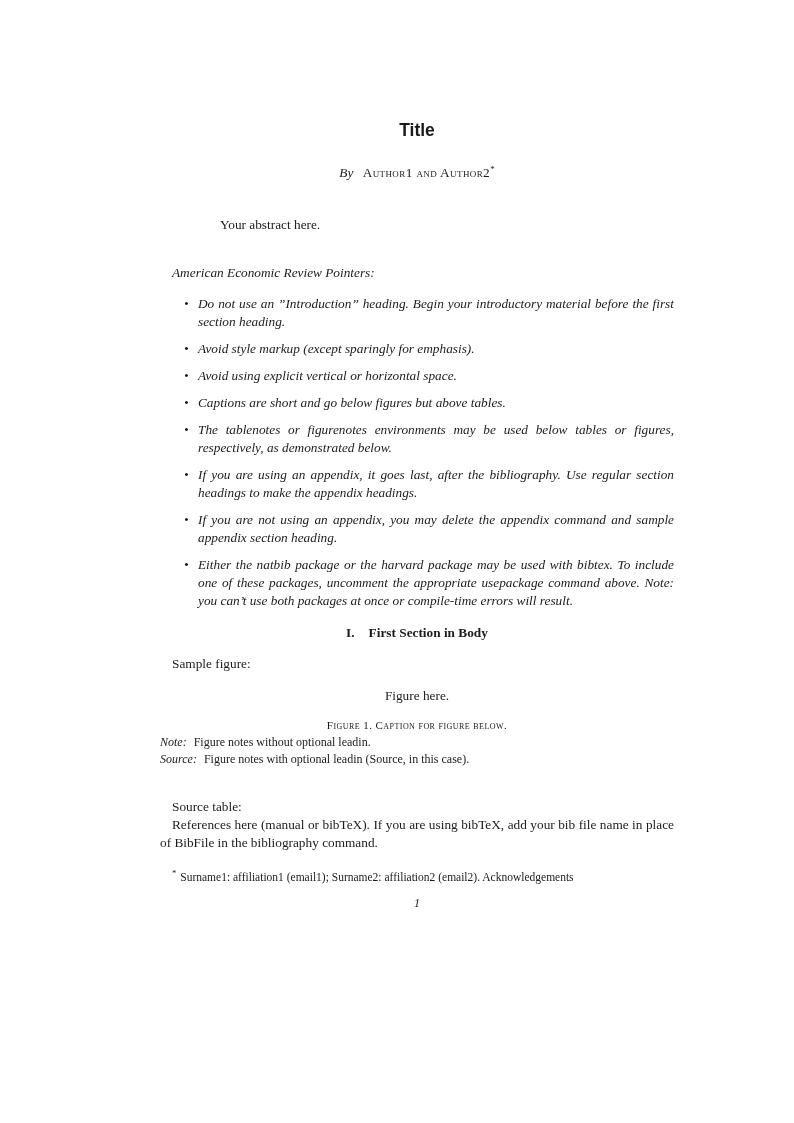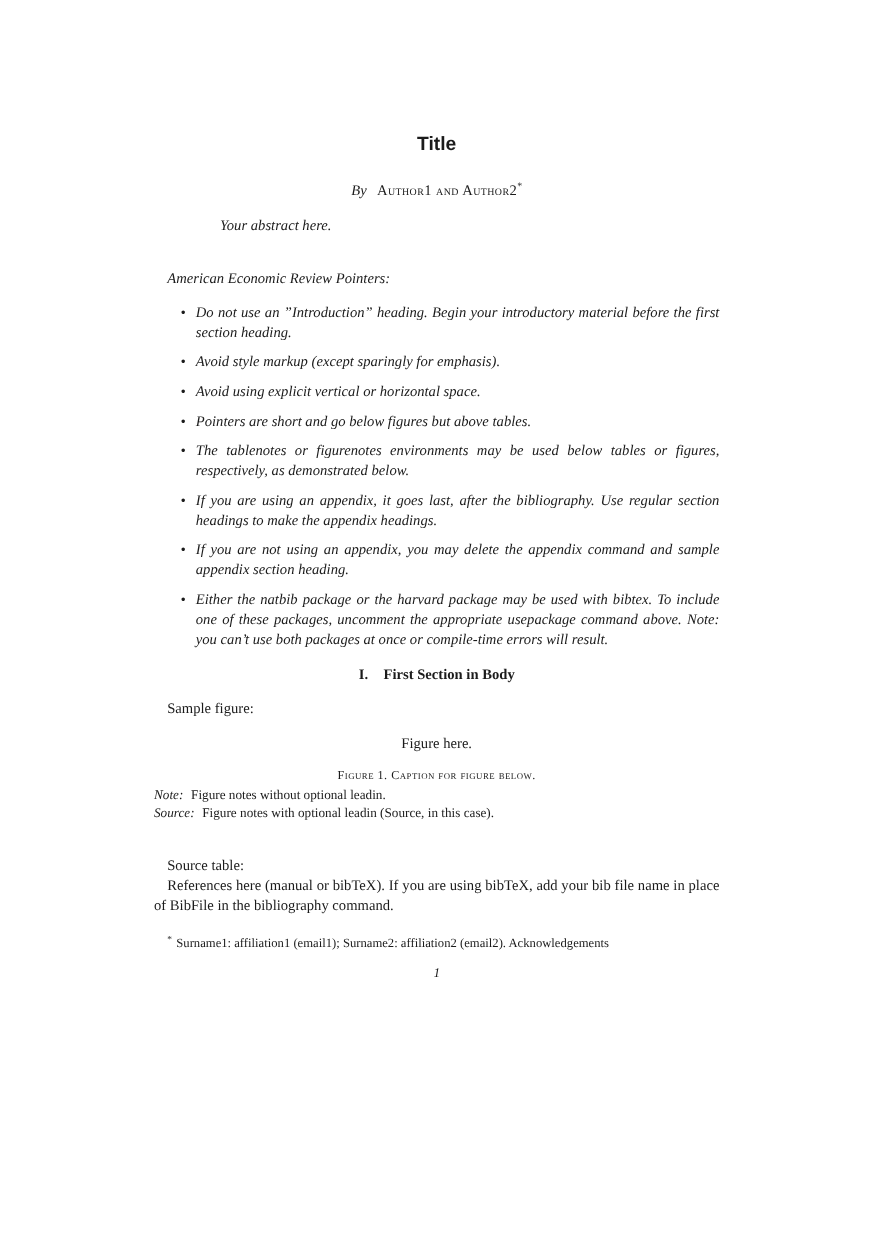--- a/index.html
+++ b/index.html
@@ -9,21 +9,21 @@
     height: 1123px;
     background: #ffffff;
     color: #1b1b1b;
     font-family: "Liberation Serif", "DejaVu Serif", serif;
     font-size: 13.3px;
     line-height: 18px;
     overflow: hidden;
   }
   .content {
     position: absolute;
-    left: 140px;
+    left: 160px;
     top: 0;
     width: 514px;
     padding-top: 120px;
   }
   .title {
     text-align: center;
     font-family: "Liberation Sans", "DejaVu Sans", sans-serif;
     font-weight: 700;
     font-size: 17.5px;
     line-height: 20px;
@@ -31,24 +31,23 @@
   }
   .byline {
     text-align: center;
     margin-top: 24px;
     font-size: 13.3px;
   }
   .byline .by { font-style: italic; }
   .byline .authors { font-variant: small-caps; letter-spacing: 0.03em; margin-left: 6px; }
   .byline sup { font-size: 9px; line-height: 0; }
   .abstract {
-    margin-top: 14px;
+    margin-top: 34px;
     padding-left: 60px;
     padding-right: 40px;
-    font-style: italic;
   }
   .pointers-heading {
     margin-top: 30px;
     text-indent: 12px;
     font-style: italic;
   }
   ul.pointers {
     list-style: none;
     margin: 10px 0 0 0;
     padding: 0;
@@ -128,21 +127,21 @@
     </div>
 
     <div class="abstract">Your abstract here.</div>
 
     <p class="pointers-heading">American Economic Review Pointers:</p>
 
     <ul class="pointers">
       <li>Do not use an ”Introduction” heading. Begin your introductory material before the first section heading.</li>
       <li>Avoid style markup (except sparingly for emphasis).</li>
       <li>Avoid using explicit vertical or horizontal space.</li>
-      <li>Pointers are short and go below figures but above tables.</li>
+      <li>Captions are short and go below figures but above tables.</li>
       <li>The tablenotes or figurenotes environments may be used below tables or figures, respectively, as demonstrated below.</li>
       <li>If you are using an appendix, it goes last, after the bibliography. Use regular section headings to make the appendix headings.</li>
       <li>If you are not using an appendix, you may delete the appendix command and sample appendix section heading.</li>
       <li>Either the natbib package or the harvard package may be used with bibtex. To include one of these packages, uncomment the appropriate usepackage command above. Note: you can’t use both packages at once or compile-time errors will result.</li>
     </ul>
 
     <div class="section-heading">
       <span class="sec-num">I.</span><span>First Section in Body</span>
     </div>
 

